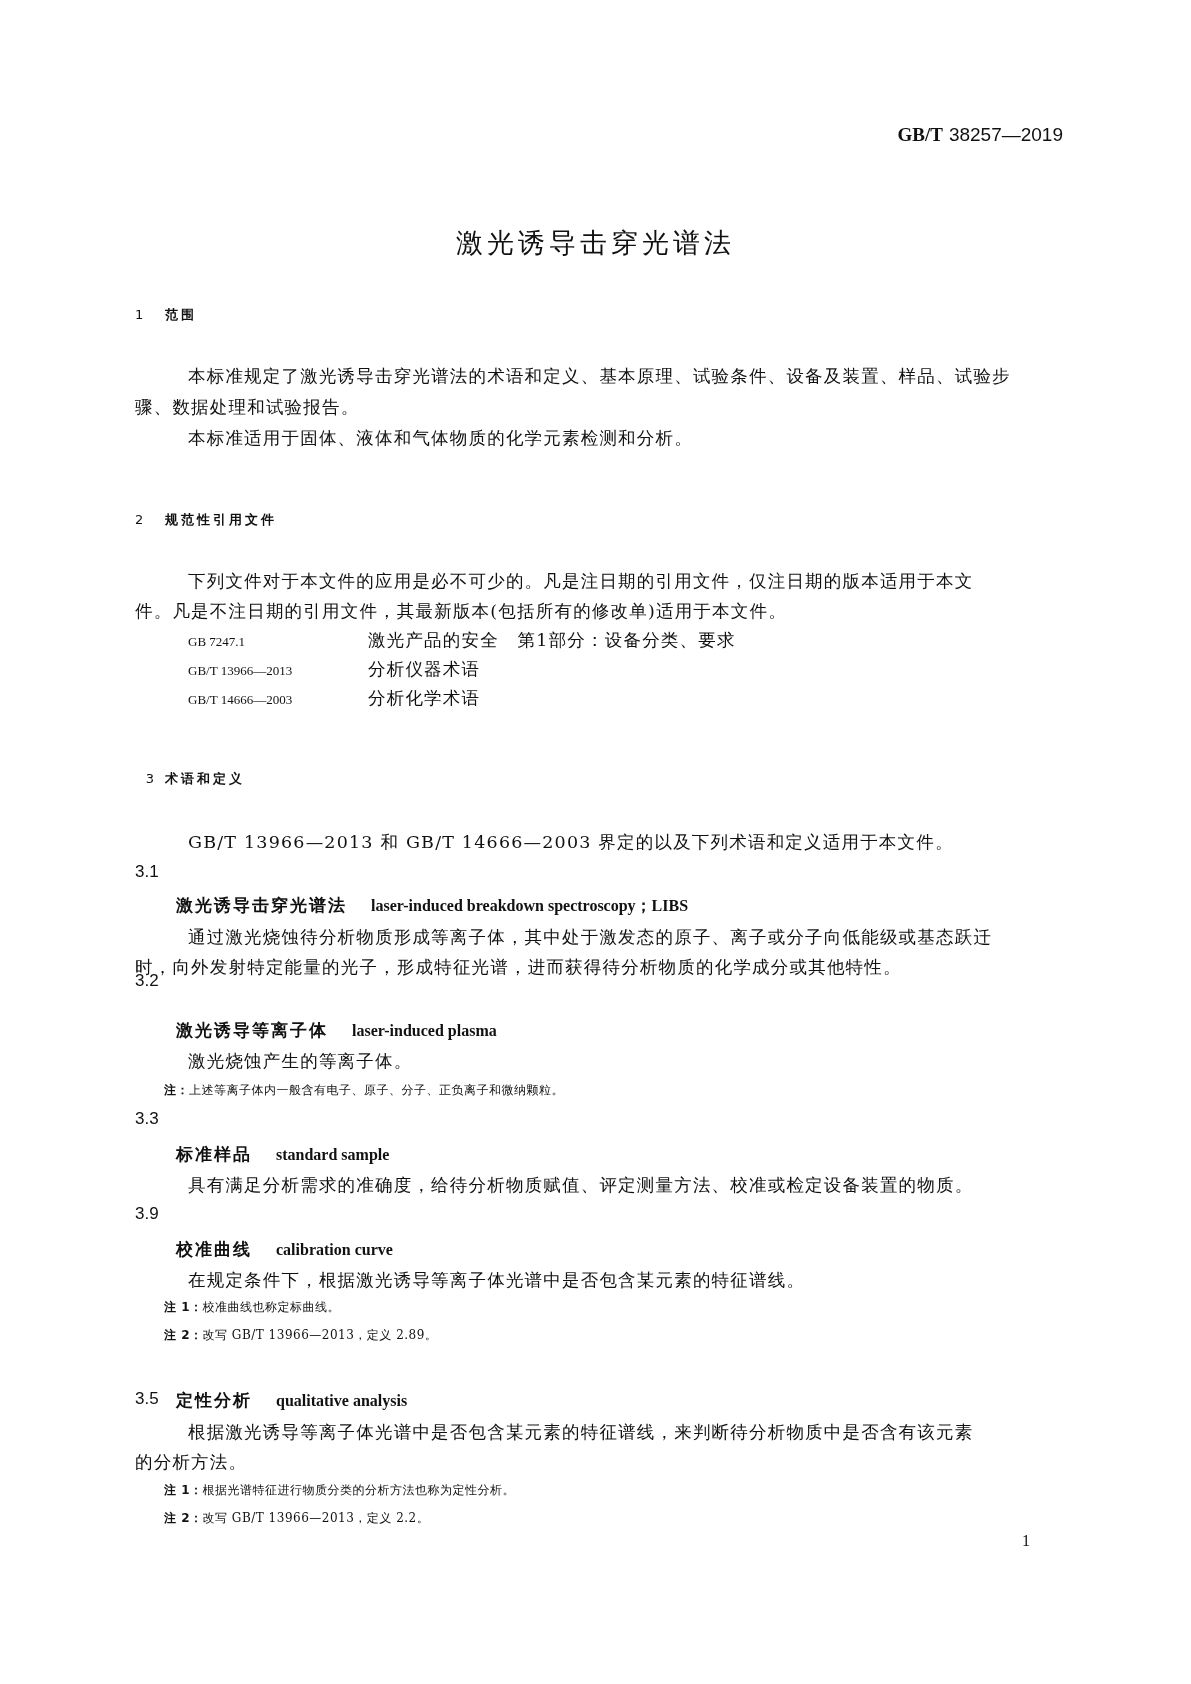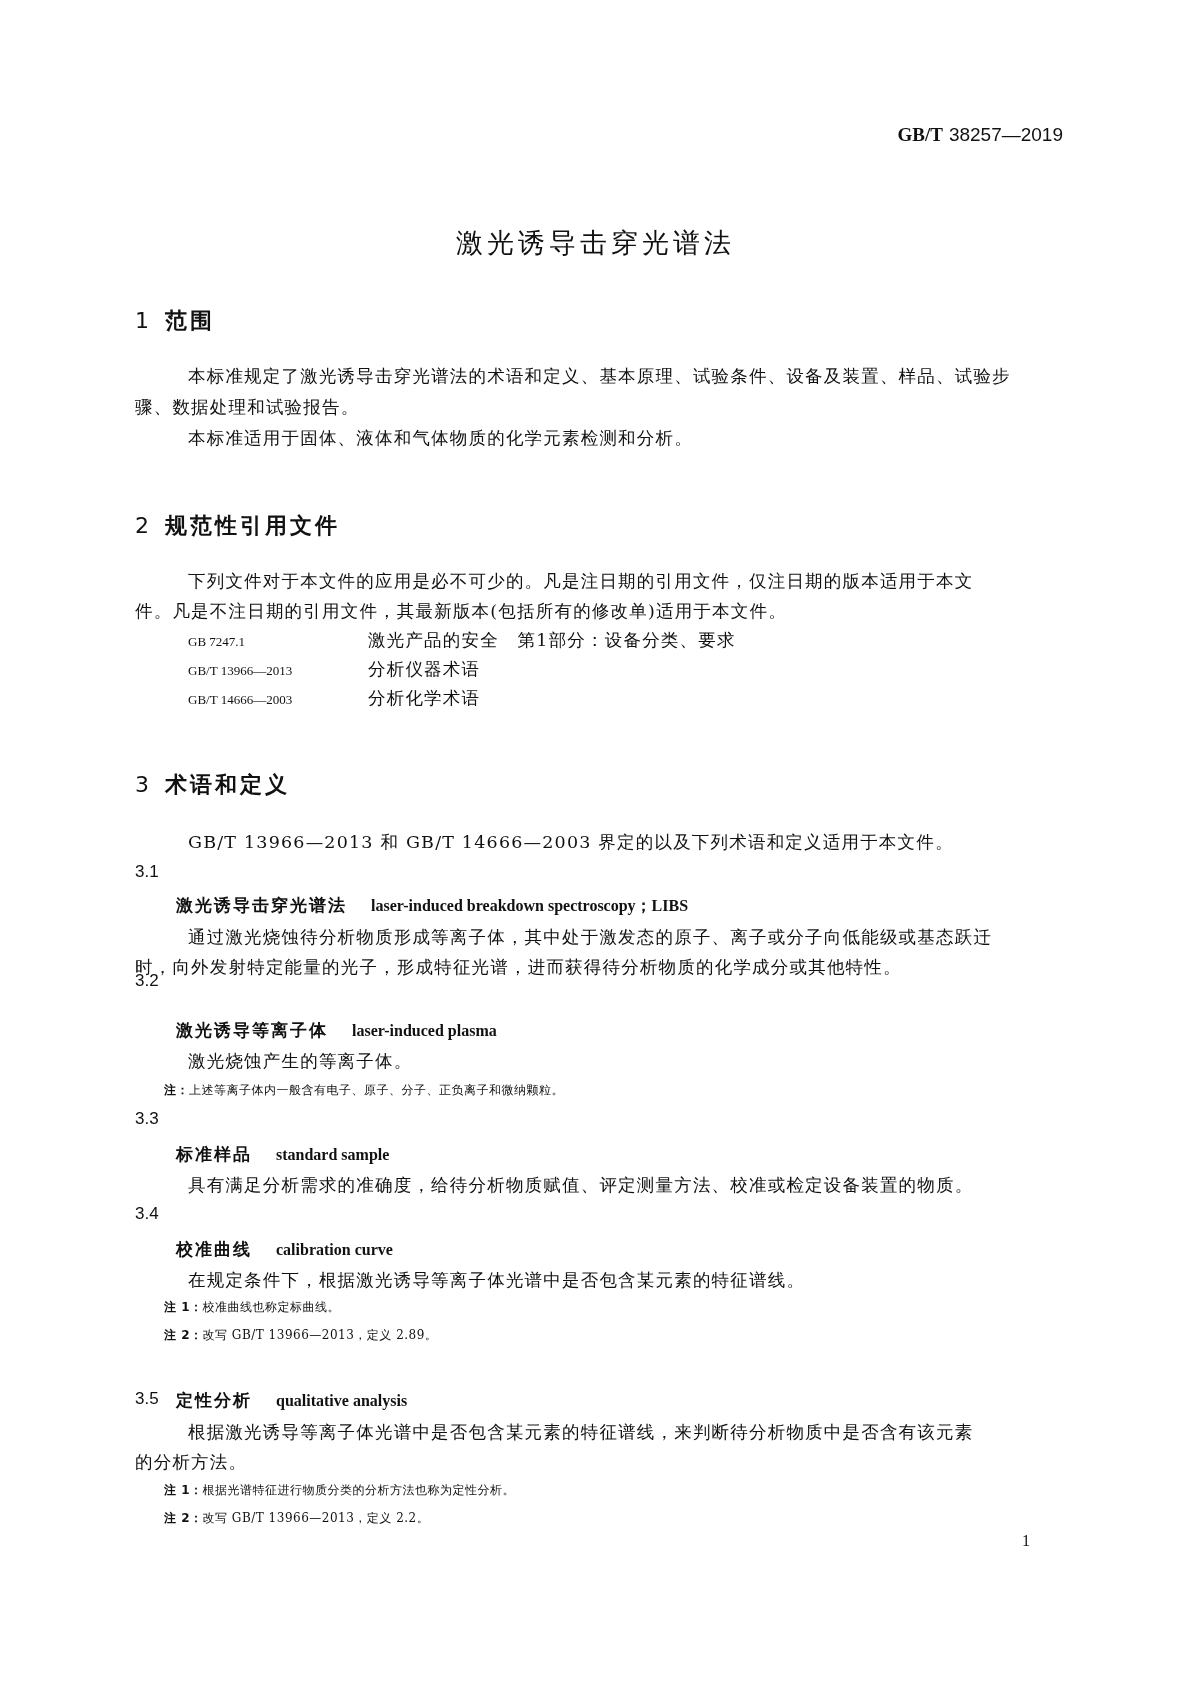--- a/index.html
+++ b/index.html
@@ -2,21 +2,21 @@
 <html><head>
 <meta charset="utf-8">
 <style>
   html, body { margin: 0; padding: 0; background: #ffffff; }
   body { width: 1191px; height: 1684px; position: relative; overflow: hidden; color: #111; font-family: "DejaVu Serif", "Liberation Serif", serif; }
   .abs { position: absolute; white-space: nowrap; }
   .std-code { top: 123px; right: 128px; font-size: 19px; }
   .std-code .gb { font-family: "Liberation Serif", serif; font-weight: bold; }
   .std-code .num { font-family: "Liberation Sans", sans-serif; }
   .doc-title { top: 225px; left: 0; width: 1191px; text-align: center; font-family: "DejaVu Sans", sans-serif; font-size: 27px; letter-spacing: 4px; }
-  .h1 { left: 135px; font-family: "DejaVu Sans", sans-serif; font-size: 22px; font-weight: bold; }
+  .h1 { left: 135px; font-family: "DejaVu Sans", sans-serif; font-size: 13px; font-weight: bold; }
   .h1 .no { display: inline-block; width: 30px; font-weight: normal; }
   .h1 .tt { letter-spacing: 3px; }
   .p { font-size: 17.5px; letter-spacing: 1.2px; }
   .ind { left: 188px; }
   .noind { left: 135px; }
   .ref .code { display: inline-block; width: 180px; letter-spacing: 0; font-family: "Liberation Serif", serif; font-size: 13px; }
   .clause { left: 135px; font-family: "Liberation Sans", sans-serif; font-size: 17px; }
   .term { left: 176px; font-size: 17px; font-weight: bold; }
   .term .cn { font-family: "DejaVu Sans", sans-serif; letter-spacing: 2px; }
   .term .en { font-family: "Liberation Serif", serif; margin-left: 24px; font-size: 16px; }
@@ -49,21 +49,21 @@
 <div class="abs p ind ref" style="top:628px;">
   <span class="code">GB 7247.1</span><span>激光产品的安全　第1部分：设备分类、要求</span>
 </div>
 <div class="abs p ind ref" style="top:657px;">
   <span class="code">GB/T 13966—2013</span><span>分析仪器术语</span>
 </div>
 <div class="abs p ind ref" style="top:686px;">
   <span class="code">GB/T 14666—2003</span><span>分析化学术语</span>
 </div>
 
-<div class="abs h1" style="top:770px;">
+<div class="abs h1" style="top:770px;text-align:center;">
   <span class="no">3</span><span class="tt">术语和定义</span>
 </div>
 <div class="abs p ind" style="top:830px;">GB/T 13966—2013 和 GB/T 14666—2003 界定的以及下列术语和定义适用于本文件。</div>
 
 <div class="abs clause" style="top:862px;">3.1</div>
 <div class="abs term" style="top:894px;">
   <span class="cn">激光诱导击穿光谱法</span><span class="en">laser-induced breakdown spectroscopy；LIBS</span>
 </div>
 <div class="abs p ind" style="top:925px;">通过激光烧蚀待分析物质形成等离子体，其中处于激发态的原子、离子或分子向低能级或基态跃迁</div>
 <div class="abs p noind" style="top:955px;">时，向外发射特定能量的光子，形成特征光谱，进而获得待分析物质的化学成分或其他特性。</div>
@@ -76,21 +76,21 @@
 <div class="abs note" style="top:1082px;">
   <span class="lbl">注：</span><span>上述等离子体内一般含有电子、原子、分子、正负离子和微纳颗粒。</span>
 </div>
 
 <div class="abs clause" style="top:1109px;">3.3</div>
 <div class="abs term" style="top:1143px;">
   <span class="cn">标准样品</span><span class="en">standard sample</span>
 </div>
 <div class="abs p ind" style="top:1173px;">具有满足分析需求的准确度，给待分析物质赋值、评定测量方法、校准或检定设备装置的物质。</div>
 
-<div class="abs clause" style="top:1204px;">3.4</div>
+<div class="abs clause" style="top:1204px;">3.9</div>
 <div class="abs term" style="top:1238px;">
   <span class="cn">校准曲线</span><span class="en">calibration curve</span>
 </div>
 <div class="abs p ind" style="top:1268px;">在规定条件下，根据激光诱导等离子体光谱中是否包含某元素的特征谱线。</div>
 <div class="abs note" style="top:1299px;">
   <span class="lbl">注 1：</span><span>校准曲线也称定标曲线。</span>
 </div>
 <div class="abs note" style="top:1327px;">
   <span class="lbl">注 2：</span><span>改写 GB/T 13966—2013，定义 2.89。</span>
 </div>

